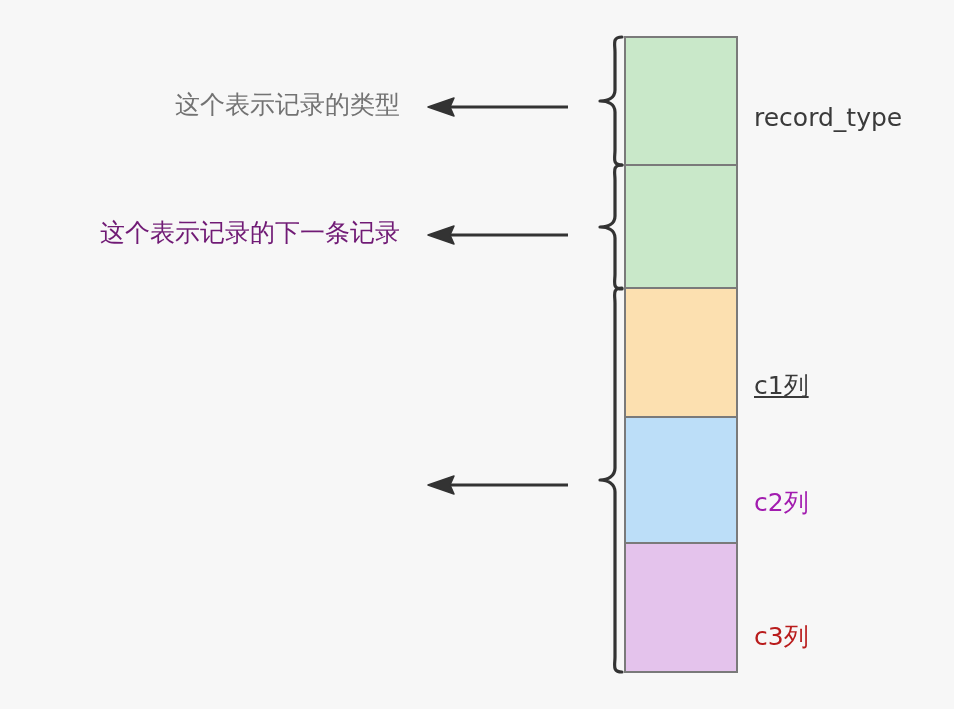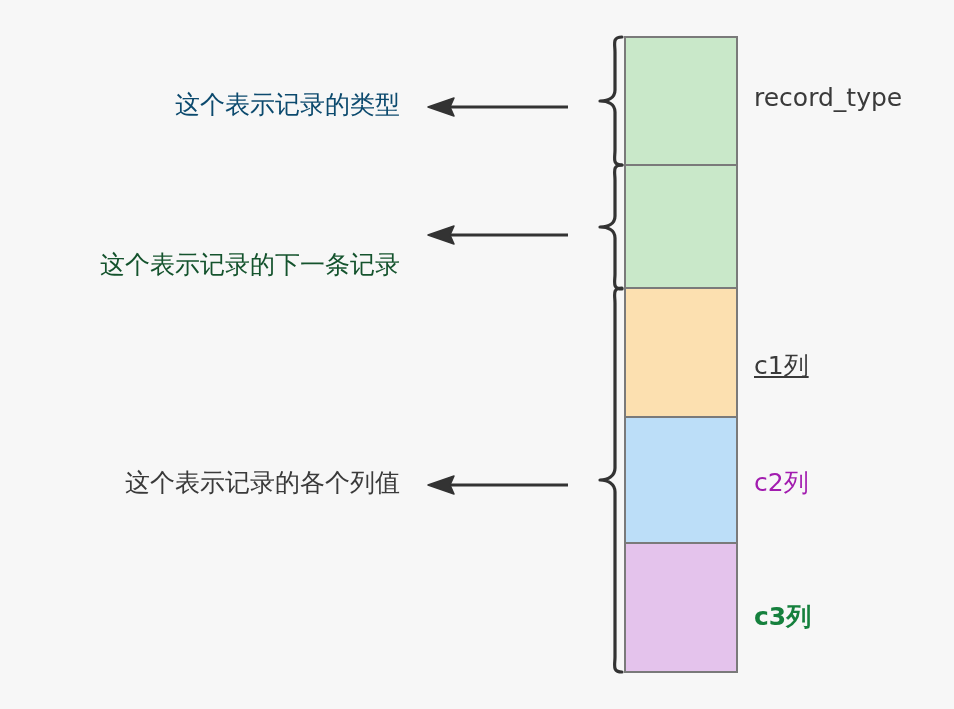--- a/index.html
+++ b/index.html
@@ -34,20 +34,21 @@
   .cell.c-c3          { top: 542px; height: 131px; }
 
   
   .field-label {
     position: absolute;
     left: 754px;
     font-size: 25px;
     color: #3a3a3a;
     white-space: nowrap;
     line-height: 1;
+    margin-top: 20px;
   }
   .fl-record_type { top: 85px;  }
   .fl-next_record { top: 218px; }
   .fl-c1          { top: 353px; text-decoration: underline; }
   .fl-c2          { top: 470px; }
   .fl-c3          { top: 604px; }
 
   
   .note {
     position: absolute;
@@ -119,19 +120,18 @@
 
   <div class="cell c-record_type" style="background: rgb(201, 232, 201); border-color: rgb(122, 122, 122);"></div>
   <div class="cell c-next_record" style="background: rgb(201, 232, 201); border-color: rgb(122, 122, 122);"></div>
   <div class="cell c-c1" style="background: rgb(252, 224, 176); border-color: rgb(122, 122, 122);"></div>
   <div class="cell c-c2" style="background: rgb(188, 222, 248); border-color: rgb(122, 122, 122);"></div>
   <div class="cell c-c3" style="background: rgb(228, 195, 236); border-color: rgb(122, 122, 122);"></div>
 
   <div class="field-label fl-record_type" style="color: rgb(58, 58, 58);">record_type</div>
   <div class="field-label fl-c1" style="color: rgb(58, 58, 58);">c1列</div>
   <div class="field-label fl-c2" style="color: #a21caf;">c2列</div>
-  <div class="field-label fl-c3" style="color: #15803d; font-weight: bold;">c3列</div>
+  <div class="field-label fl-c3" style="color: #b91c1c;">c3列</div>
 
-  <div class="note note-0" style="color: #0c4a6e; margin-left: 8px;">这个表示记录的类型</div>
-  <div class="note note-1" style="color: #14532d; margin-top: 32px;">这个表示记录的下一条记录</div>
-  <div class="note note-2" style="color: rgb(58, 58, 58);">这个表示记录的各个列值</div>
+  <div class="note note-0" style="color: #737373; margin-left: 8px;">这个表示记录的类型</div>
+  <div class="note note-1" style="color: #701a75;">这个表示记录的下一条记录</div>
 
 </div>
 
 </body></html>

